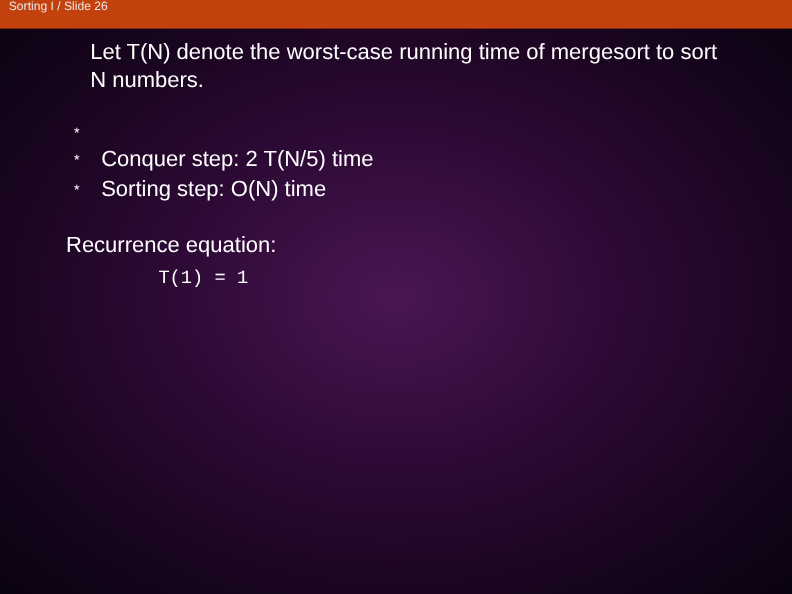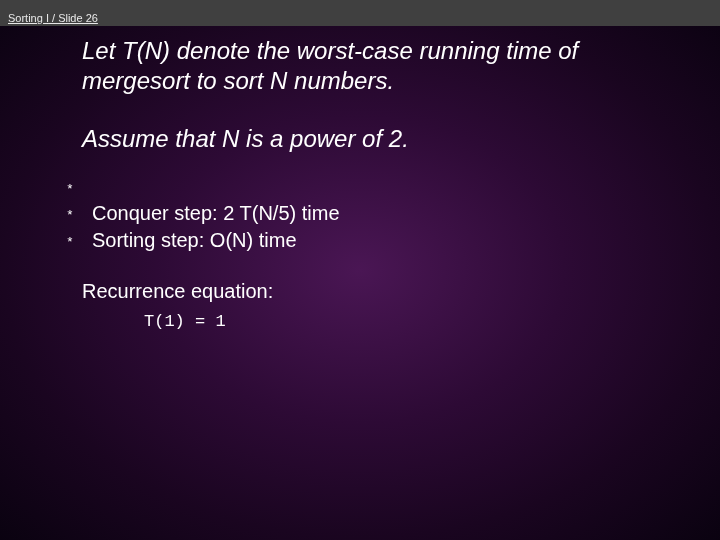--- a/index.html
+++ b/index.html
@@ -7,43 +7,41 @@
     width: 720px;
     height: 540px;
     background: radial-gradient(ellipse at center, #4a1654 0%, #2d0a35 40%, #1a0520 70%, #0a0210 100%);
     font-family: Arial, sans-serif;
     color: #ffffff;
     overflow: hidden;
   }
   .header-bar {
     width: 100%;
     height: 26px;
-    background: #404040;
+    background: #c2410c;
     font-size: 11px;
-    padding: 12px 8px;
+    padding: 0 8px;
     color: #e8e8e8;
-    text-decoration: underline;
   }
   .content {
     padding: 10px 60px 0 60px;
   }
   .title {
     font-family: "Times New Roman", Times, serif;
     font-size: 42px;
     font-weight: normal;
     color: #ffc618;
     text-align: center;
     margin-bottom: 32px;
   }
   .para {
-    font-size: 24px;
+    font-size: 20px;
     line-height: 1.25;
     margin-left: 22px;
     margin-bottom: 28px;
-    font-style: italic;
   }
   .bullets {
     margin-left: 6px;
     margin-bottom: 26px;
   }
   .bullet-row {
     display: flex;
     align-items: baseline;
     font-size: 20px;
     line-height: 1.35;
@@ -52,42 +50,40 @@
     font-family: "Courier New", monospace;
     font-size: 13px;
     width: 22px;
     text-align: left;
     margin-right: 4px;
     position: relative;
     top: -1px;
   }
   .rec-heading {
     font-size: 20px;
-    margin-left: 22px;
     margin-bottom: 8px;
   }
   .rec-eq {
     font-size: 17px;
     margin-left: 84px;
     line-height: 1.35;
     font-family: Liberation Mono, monospace;
   }
 </style>
 </head>
 <body>
 
 <div class="header-bar">
   <span>Sorting I</span>
   <span>/ Slide 26</span>
 </div>
 
 <div class="content">
 
   <p class="para">Let T(N) denote the worst-case running time of mergesort to sort N numbers.</p>
-  <p class="para">Assume that N is a power of 2.</p>
 
   <div class="bullets">
     <div class="bullet-row">
       <span class="bullet-icon">*</span>
     </div>
     <div class="bullet-row">
       <span class="bullet-icon">*</span>
       <span>Conquer step: 2 T(N/5) time</span>
     </div>
     <div class="bullet-row">

